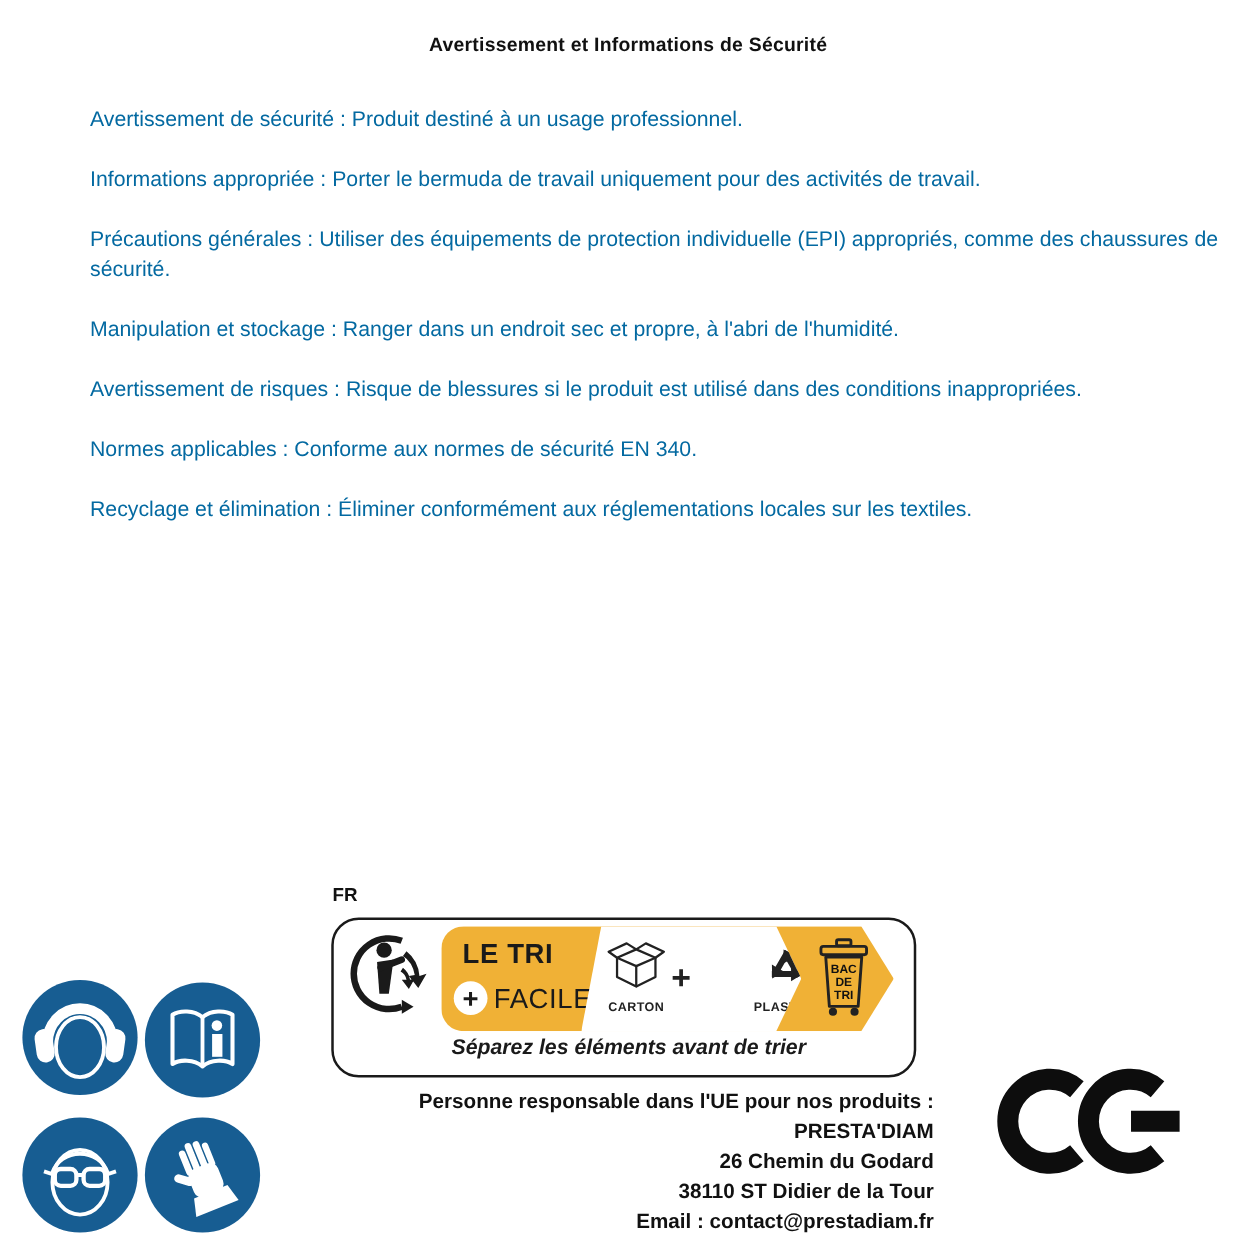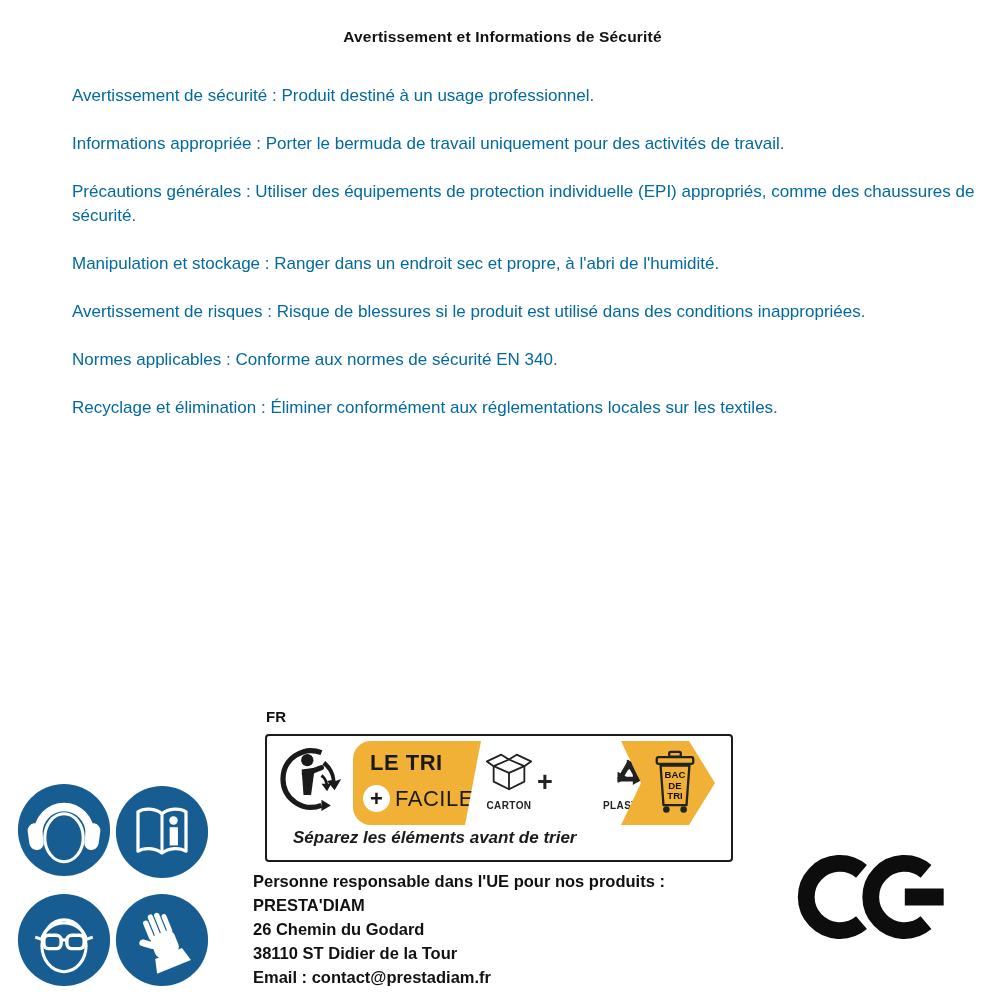--- a/index.html
+++ b/index.html
@@ -14,21 +14,21 @@
   .content{position:absolute;left:72px;top:84px;width:903px;}
   .content p{margin:0 0 24px 0;font-size:17px;line-height:24px;color:#0369a1;}
 
   
   .m-icon{position:absolute;width:96px;height:96px;}
 
   
   .fr-tag{position:absolute;left:266px;top:708px;font-size:15px;font-weight:700;color:#111;}
   .label-box{
     position:absolute;left:265px;top:734px;width:464px;height:124px;
-    background:#fff;border:2px solid #1a1a1a;border-radius:4px;
+    background:#fff;border:2px solid #1a1a1a;border-radius:22px;
   }
   .triman{position:absolute;left:12px;top:10px;width:66px;height:66px;}
   .yellow-shape{
     position:absolute;left:86px;top:5px;width:362px;height:84px;
     background:#F0B136;border-radius:18px 0 0 18px;
     clip-path:polygon(0 0, calc(100% - 26px) 0, 100% 50%, calc(100% - 26px) 100%, 0 100%);
   }
   .letri-line1{position:absolute;left:17px;top:9px;font-size:22px;font-weight:800;color:#1a1a1a;letter-spacing:.5px;}
   .letri-row{position:absolute;left:10px;top:44px;display:flex;align-items:center;}
   .plus-circle{
@@ -40,27 +40,27 @@
     position:absolute;left:112px;top:0;width:176px;height:84px;background:#fff;
     clip-path:polygon(16px 0, calc(100% - 20px) 0, 100% 50%, calc(100% - 20px) 100%, 0 100%);
   }
   .material{position:absolute;top:6px;width:52px;text-align:center;}
   .material .mat-label{font-size:10px;font-weight:700;color:#222;letter-spacing:.4px;margin-top:1px;}
   .mat-carton{left:18px;}
   .mat-plastique{left:102px;margin-left:36px;}
   .mat-plus{position:absolute;left:72px;top:26px;font-size:27px;font-weight:800;color:#222;}
   .bin-group{position:absolute;left:298px;top:7px;width:48px;height:70px;}
   .tagline{
-    position:absolute;right:18px;top:92px;width:420px;text-align:left;
+    position:absolute;right:18px;top:92px;width:420px;text-align:center;
     font-size:17px;font-style:italic;font-weight:700;color:#1a1a1a;
   }
 
   
   .address{
-    position:absolute;left:253px;top:869px;width:494px;text-align:left;
+    position:absolute;left:253px;top:869px;width:494px;text-align:right;
     font-size:16.5px;font-weight:700;line-height:24px;color:#111;
   }
   .address div{white-space:nowrap;}
 
   
   .ce{position:absolute;left:797px;top:845px;width:152px;height:104px;}
 </style>
 </head>
 <body>
 

